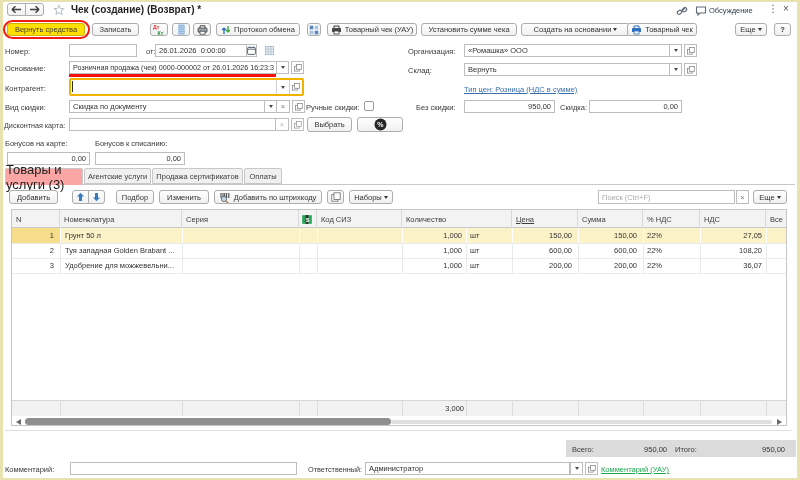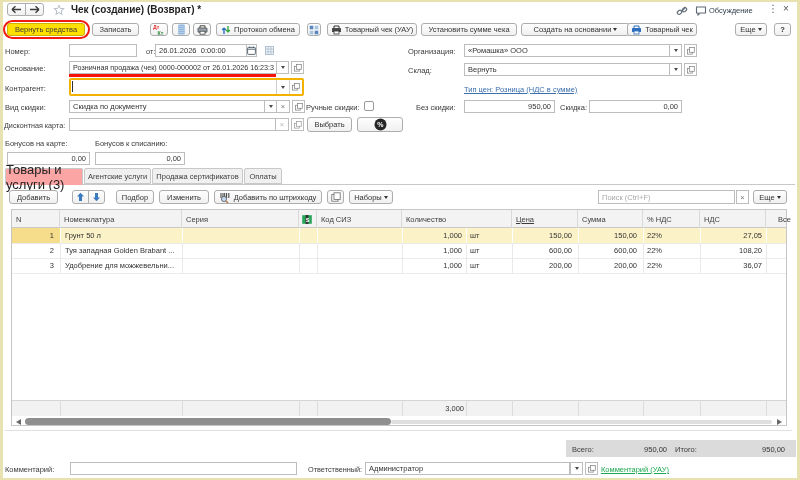--- a/index.html
+++ b/index.html
@@ -272,21 +272,21 @@
       <rect x="3.6" y="0" width="2.8" height="9" fill="#333"></rect>
       <text x="3.7" y="7" font-size="7" font-weight="bold" fill="#fff">s</text>
     </svg>
   </div>
 <div class="hdrcell" style="left:317px;top:210px;width:85px;height:18px;">Код СИЗ</div>
 <div class="hdrcell" style="left:402px;top:210px;width:110px;height:18px;">Количество</div>
 <div class="hdrcell" style="left:512px;top:210px;width:66px;height:18px;text-decoration:underline;">Цена</div>
 <div class="hdrcell" style="left:578px;top:210px;width:65px;height:18px;">Сумма</div>
 <div class="hdrcell" style="left:643px;top:210px;width:57px;height:18px;">% НДС</div>
 <div class="hdrcell" style="left:700px;top:210px;width:66px;height:18px;">НДС</div>
-<div class="hdrcell" style="left:766px;top:210px;width:20px;height:18px;border-right:none;margin-left:8px;">Все</div>
+<div class="hdrcell" style="left:766px;top:210px;width:20px;height:18px;border-right:none;">Все</div>
 
 <div id="rows"></div>
 
 <div class="abs" style="left:12px;top:228px;width:48px;height:15px;background:#f6dd8b;"></div>
 <div class="abs" style="left:61px;top:228px;width:725px;height:15px;background:#fcf2c8;"></div>
 <div class="cell" style="left:12px;top:228px;width:42px;height:15px;justify-content:flex-end;">1</div>
 <div class="cell" style="left:65px;top:228px;width:115px;height:15px;">Грунт 50 л</div>
 <div class="cell" style="left:402px;top:228px;width:60px;height:15px;justify-content:flex-end;">1,000</div>
 <div class="cell" style="left:470px;top:228px;width:40px;height:15px;">шт</div>
 <div class="cell" style="left:512px;top:228px;width:60px;height:15px;justify-content:flex-end;">150,00</div>

